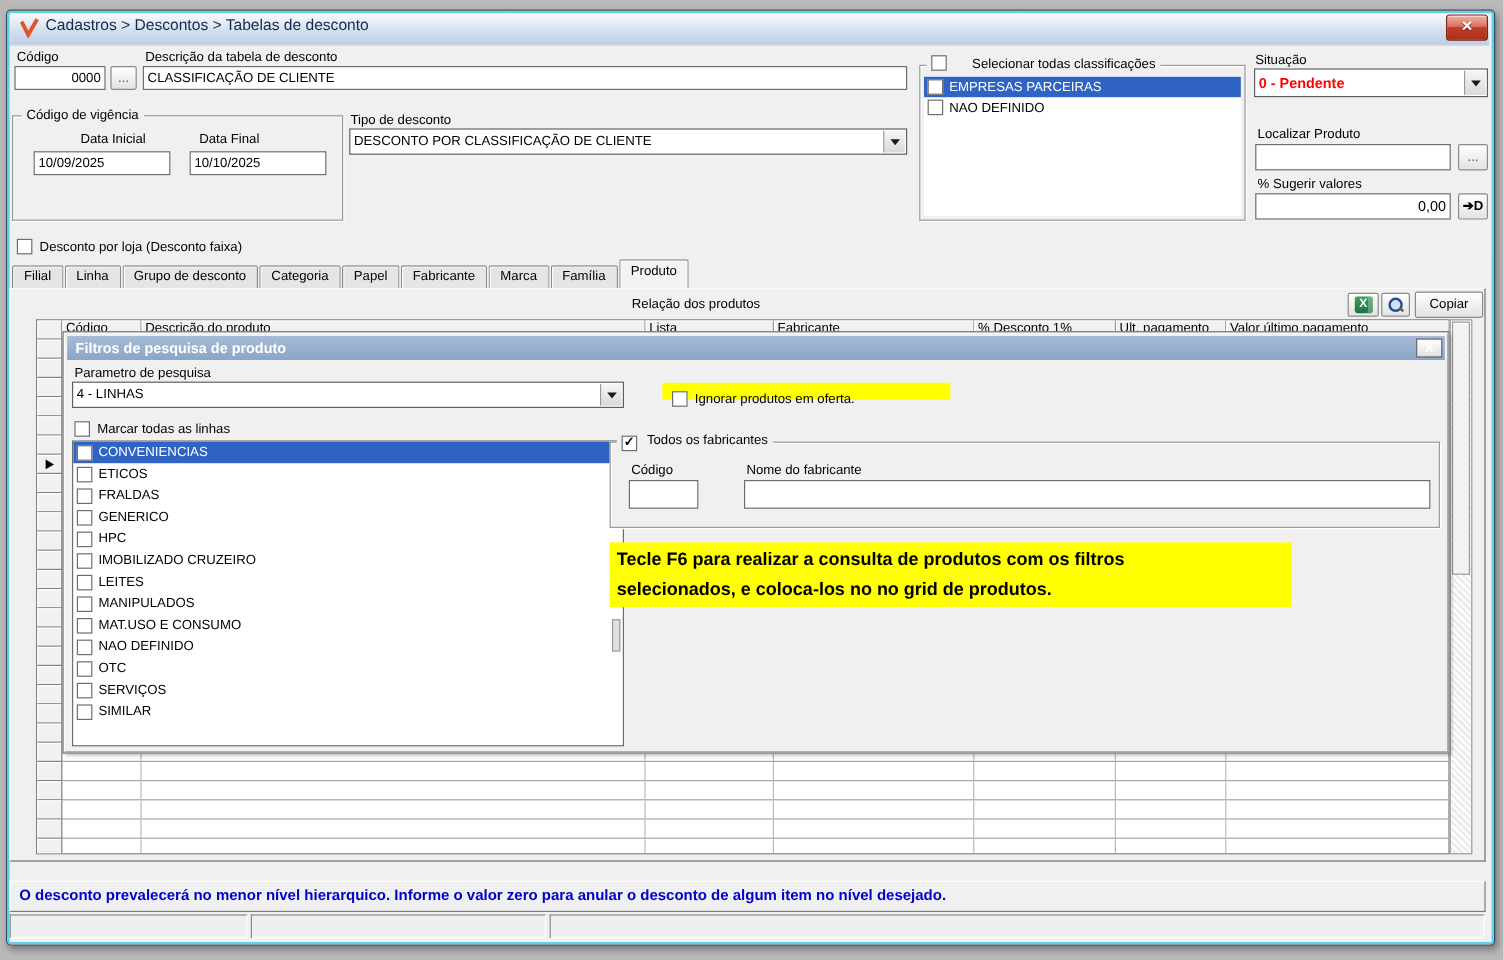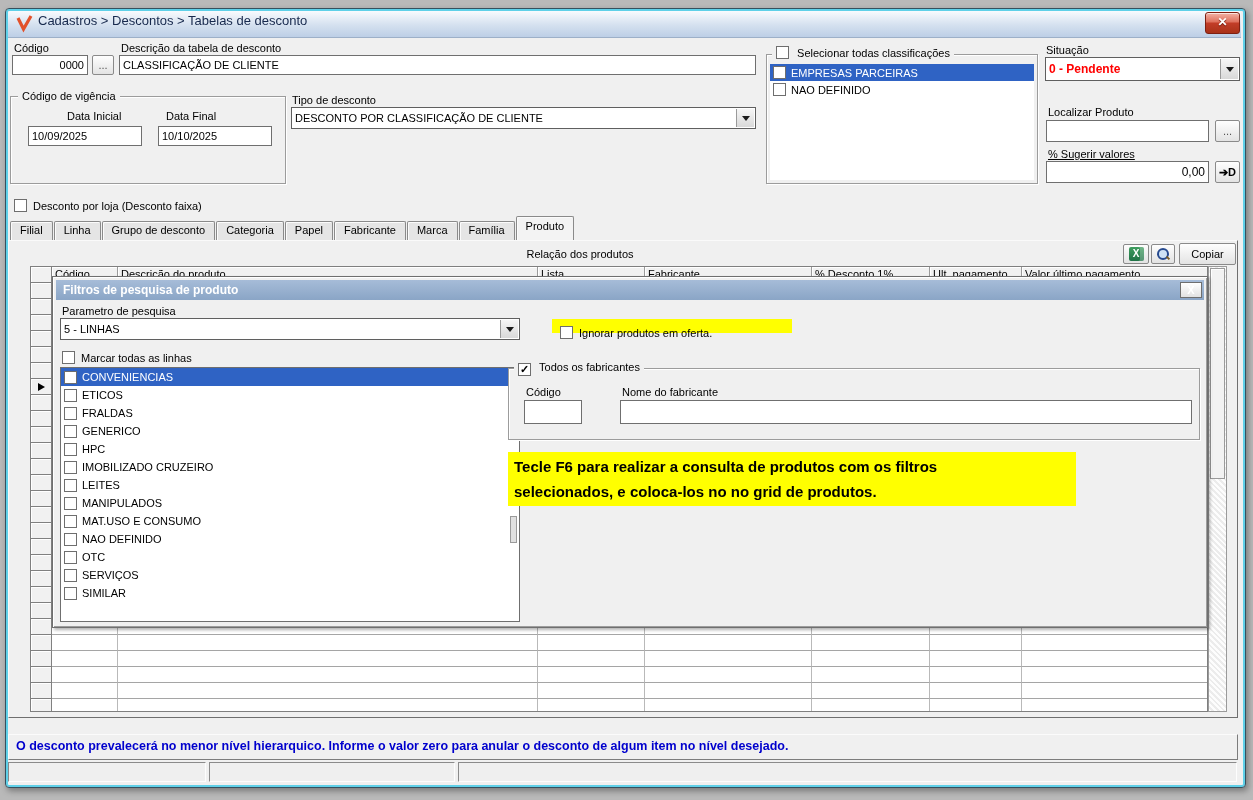--- a/index.html
+++ b/index.html
@@ -89,21 +89,21 @@
   #lb-thumb { position:absolute; right:2px; top:148px; width:7px; height:27px; background:#e0e0e0;
          border:1px solid #9a9a9a; box-sizing:border-box; }
   #hint { position:absolute; left:508px; top:452px; width:568px; height:54px; background:#ffff00;
          font-size:15px; font-weight:bold; line-height:25px; padding:2px 6px; box-sizing:border-box; }
   
   #msgpanel { position:absolute; left:8px; top:734px; width:1230px; height:26px; background:#f0f0f0;
          border:1px solid; border-color:#fbfbfb #7c7c7c #7c7c7c #fbfbfb; box-sizing:border-box;
          color:#0000cd; font-weight:bold; font-size:12.5px; line-height:23px; padding-left:7px; white-space:nowrap; }
   .status { position:absolute; top:762px; height:20px; background:#efefef; border:1px solid;
          border-color:#8a8a8a #fdfdfd #fdfdfd #8a8a8a; box-sizing:border-box; }
-  .underline { text-decoration:underline; }
+  .underline { }
   .red-bold { color:#ff0000; font-weight:bold; font-size:12px; }
 </style>
 </head>
 <body>
 
 <div id="screen">
   <div id="win"></div>
 
   <div id="titlebar"></div>
   <svg class="abs" style="left:15px;top:14px;" width="19" height="19">
@@ -130,21 +130,21 @@
   <div class="combo" style="left:291px;top:107px;width:465px;height:22px;">
     <div class="val">DESCONTO POR CLASSIFICAÇÃO DE CLIENTE</div>
     <div class="arrow">
         <div class="tri-down"></div>
       </div>
   </div>
 
   <div class="grp" style="left:766px;top:54px;width:272px;height:130px;"></div>
   <div class="legend" style="left:772px;top:46px;height:14px;">
     <span class="chk" style="position:relative;display:inline-block;vertical-align:-2px;"></span>
-    <span style="margin-left:5px;">Selecionar todas classificações</span>
+    <span style="margin-left:18px;">Selecionar todas classificações</span>
   </div>
   <div class="abs" style="left:770px;top:64px;width:264px;height:116px;background:#fff;" id="classif-list">
       <div class="li sel" style="height: 17px;">
         <span class="cb">✓</span>
         <span>EMPRESAS PARCEIRAS</span>
       </div>
       <div class="li" style="height: 17px;">
         <span class="cb"></span>
         <span>NAO DEFINIDO</span>
       </div>
@@ -480,21 +480,21 @@
   </div>
 
   <div id="dialog">
     <div id="dlg-title">
       <span>Filtros de pesquisa de produto</span>
       <div id="dlg-close">X</div>
     </div>
   </div>
   <div class="lbl" style="left:62px;top:305px;z-index:11;">Parametro de pesquisa</div>
   <div class="combo" style="left:60px;top:318px;width:460px;height:22px;z-index:11;">
-    <div class="val">5 - LINHAS</div>
+    <div class="val">4 - LINHAS</div>
     <div class="arrow">
         <div class="tri-down"></div>
       </div>
   </div>
   <div class="abs hl" style="left:552px;top:319px;width:240px;height:14px;z-index:11;">
     <div class="chk" style="left:8px;top:7px;"></div>
     <div class="lbl" style="left:27px;top:8px;">Ignorar produtos em oferta.</div>
   </div>
   <div class="chk" style="left:62px;top:351px;z-index:11;"></div>
   <div class="lbl" style="left:81px;top:352px;z-index:11;text-align:center;">Marcar todas as linhas</div>

